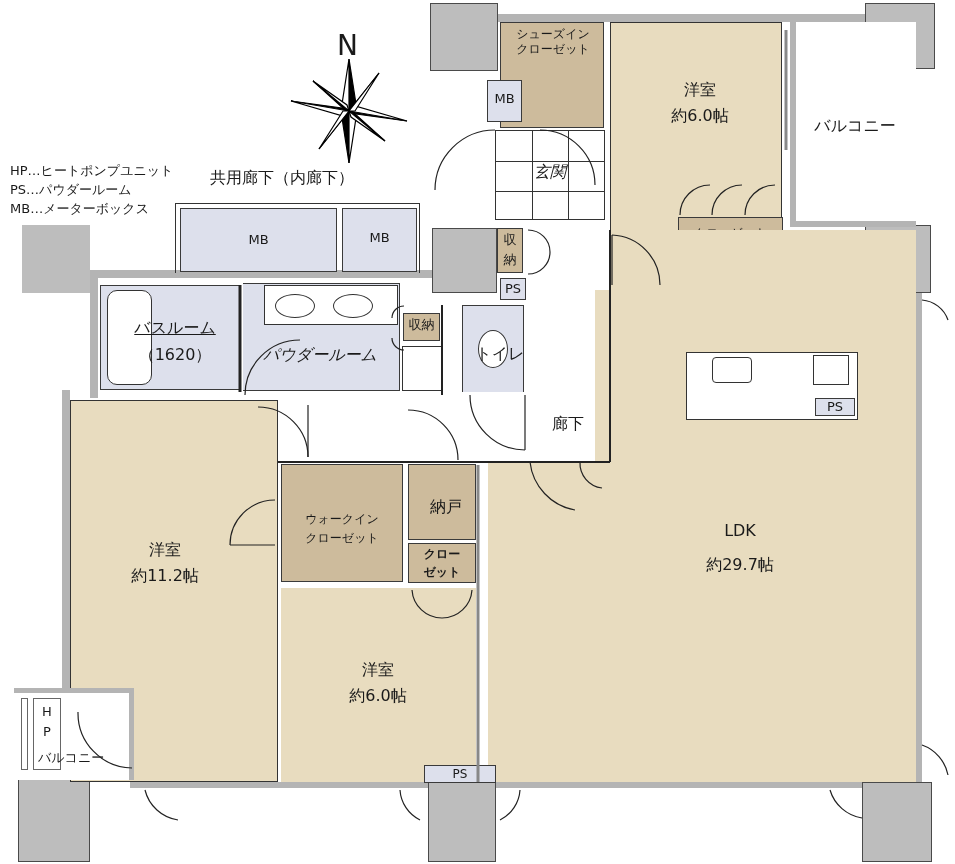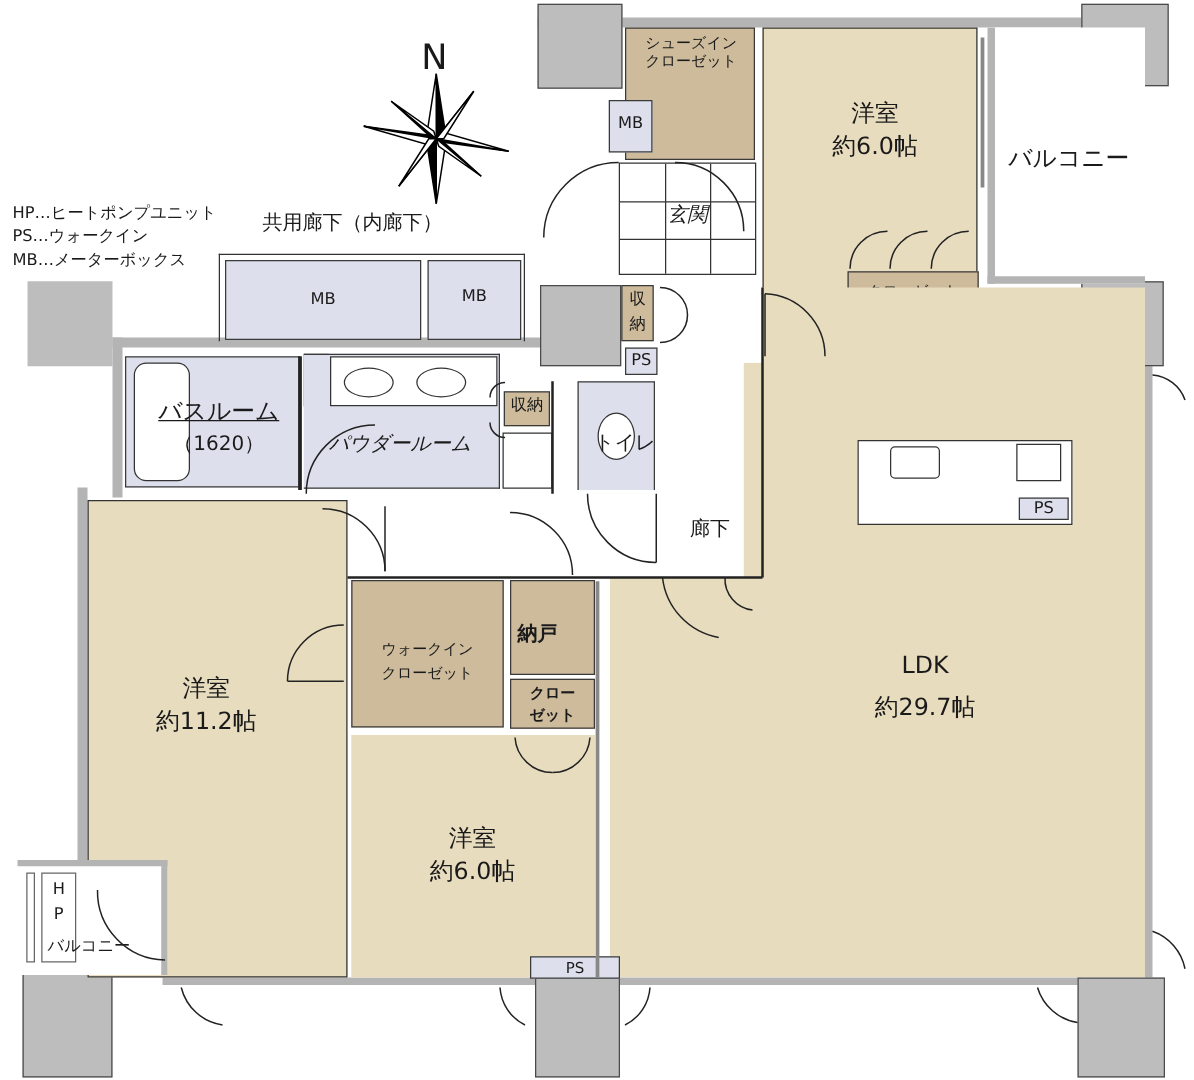--- a/index.html
+++ b/index.html
@@ -5,32 +5,32 @@
   html,body{margin:0;padding:0;background:#ffffff;}
   body{width:955px;height:864px;position:relative;overflow:hidden;font-family:"DejaVu Sans","Liberation Sans",sans-serif;color:#1a1a1a;}
   .abs{position:absolute;box-sizing:border-box;}
   .wall{background:#b4b4b4;}
   .pillar{background:#bdbdbd;border:1.5px solid #4a4a4a;}
   .floor{background:#e8dcbf;}
   .closet{background:#cdbb9c;border:1.5px solid #3a3a3a;}
   .wet{background:#dde0ec;border:1.5px solid #3a3a3a;}
   .white{background:#ffffff;}
   .lbl{position:absolute;text-align:center;line-height:1.25;white-space:nowrap;}
-  .big{font-size:19px;}
+  .big{font-size:16px;}
   .med{font-size:16px;}
   .sm{font-size:13px;}
   .xs{font-size:12px;}
   svg.overlay{position:absolute;left:0;top:0;pointer-events:none;}
 </style>
 </head>
 <body>
 
 <div class="abs" style="left:10px;top:161px;font-size:13px;line-height:19px;">
   <div>HP…ヒートポンプユニット</div>
-  <div>PS…ウォークイン</div>
+  <div>PS…パウダールーム</div>
   <div>MB…メーターボックス</div>
 </div>
 <div class="abs pillar" style="left:22px;top:225px;width:68px;height:68px;border:none;"></div>
 
 <div class="lbl" style="left:337px;top:28px;font-size:28px;">N</div>
 <svg class="overlay" width="955" height="864" style="left:0;top:0;">
   <g transform="translate(349,111)" stroke="#000" stroke-width="1.2">
     <polygon points="0,-52 7,-7 0,0" fill="#000"></polygon>
       <polygon points="0,-52 -7,-7 0,0" fill="#fff"></polygon>
     <polygon points="0,52 -7,7 0,0" fill="#000"></polygon>
@@ -117,41 +117,41 @@
 <div class="lbl med" style="left:245px;top:345px;width:150px;font-style:italic;">パウダールーム</div>
 <div class="abs closet" style="left:403px;top:313px;width:37px;height:28px;"></div>
 <div class="lbl sm" style="left:403px;top:317px;width:37px;">収納</div>
 <div class="abs white" style="left:402px;top:346px;width:40px;height:45px;border:1.3px solid #333;"></div>
 
 <div class="abs wet" style="left:462px;top:305px;width:62px;height:88px;"></div>
 <div class="abs white" style="left:478px;top:330px;width:30px;height:38px;border:1.3px solid #333;border-radius:50%;"></div>
 <div class="lbl med" style="left:462px;top:344px;width:76px;">トイレ</div>
 
 <div class="abs white" style="left:310px;top:392px;width:300px;height:70px;"></div>
-<div class="lbl med" style="left:528px;top:414px;width:80px;font-family:Liberation Mono, monospace;">廊下</div>
+<div class="lbl med" style="left:528px;top:414px;width:80px;">廊下</div>
 
 <div class="abs floor" style="left:488px;top:290px;width:428px;height:492px;clip-path:polygon(25% 0,100% 0,100% 100%,0 100%,0 35%,25% 35%);"></div>
 <div class="abs floor" style="left:610px;top:230px;width:306px;height:65px;"></div>
 <div class="abs" style="left:686px;top:352px;width:172px;height:68px;border:1.5px solid #333;background:#fff;"></div>
 <div class="abs white" style="left:712px;top:357px;width:40px;height:26px;border:1.3px solid #333;border-radius:4px;"></div>
 <div class="abs white" style="left:813px;top:355px;width:36px;height:30px;border:1.3px solid #333;"></div>
 <div class="abs wet" style="left:815px;top:398px;width:40px;height:18px;"></div>
 <div class="lbl sm" style="left:815px;top:399px;width:40px;">PS</div>
 <div class="lbl big" style="left:690px;top:521px;width:100px;">LDK</div>
 <div class="lbl big" style="left:680px;top:555px;width:120px;">約29.7帖</div>
 
 <div class="abs floor" style="left:70px;top:400px;width:208px;height:382px;border:1px solid #333;"></div>
 <div class="lbl big" style="left:105px;top:540px;width:120px;">洋室</div>
 <div class="lbl big" style="left:105px;top:566px;width:120px;">約11.2帖</div>
 
 <div class="abs closet" style="left:281px;top:464px;width:122px;height:118px;"></div>
 <div class="lbl xs" style="left:281px;top:510px;width:122px;white-space:pre;line-height:19px;">ウォークイン
 クローゼット</div>
 <div class="abs closet" style="left:408px;top:464px;width:68px;height:76px;"></div>
-<div class="lbl med" style="left:392px;top:497px;width:76px;font-weight:bold;">納戸</div>
+<div class="lbl med" style="left:408px;top:497px;width:76px;">納戸</div>
 <div class="abs closet" style="left:408px;top:543px;width:68px;height:40px;"></div>
 <div class="lbl xs" style="left:408px;top:545px;width:68px;white-space:pre;line-height:18px;font-weight:bold;">クロー
 ゼット</div>
 
 <div class="abs floor" style="left:281px;top:588px;width:195px;height:194px;"></div>
 <div class="lbl big" style="left:318px;top:660px;width:120px;">洋室</div>
 <div class="lbl big" style="left:318px;top:686px;width:120px;">約6.0帖</div>
 
 <div class="abs wet" style="left:424px;top:765px;width:72px;height:18px;"></div>
 <div class="lbl xs" style="left:424px;top:767px;width:72px;">PS</div>

